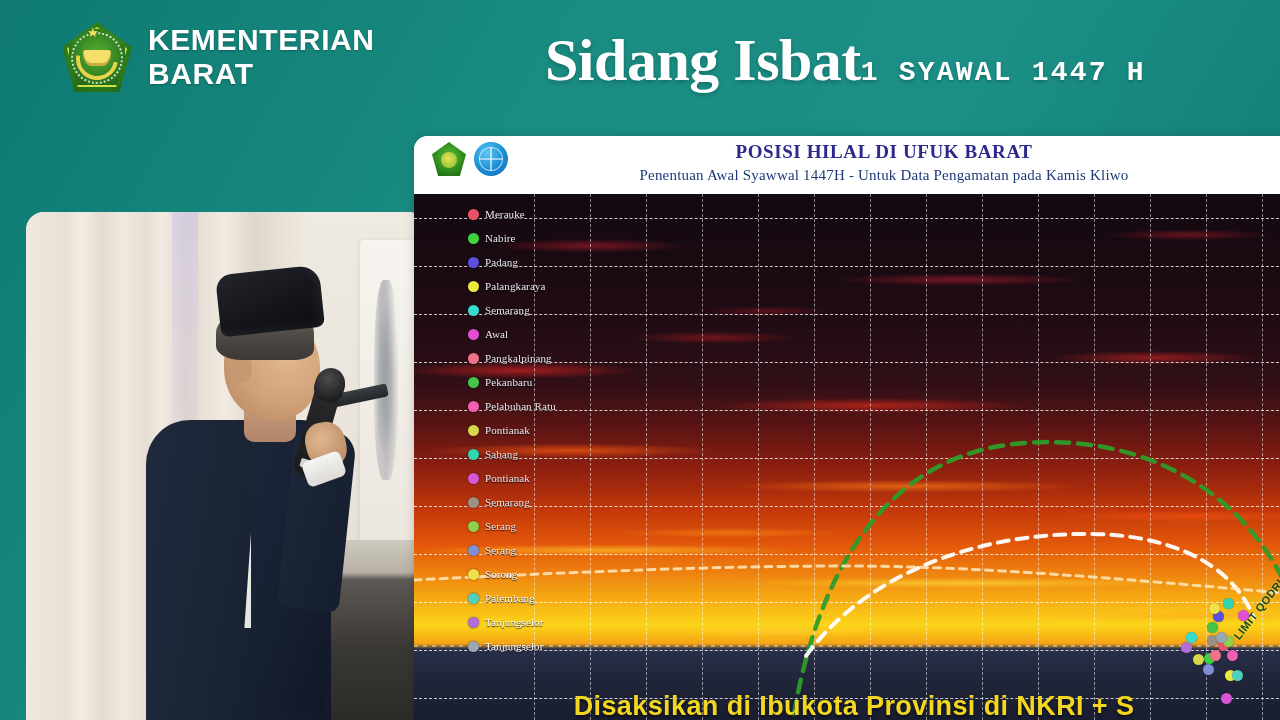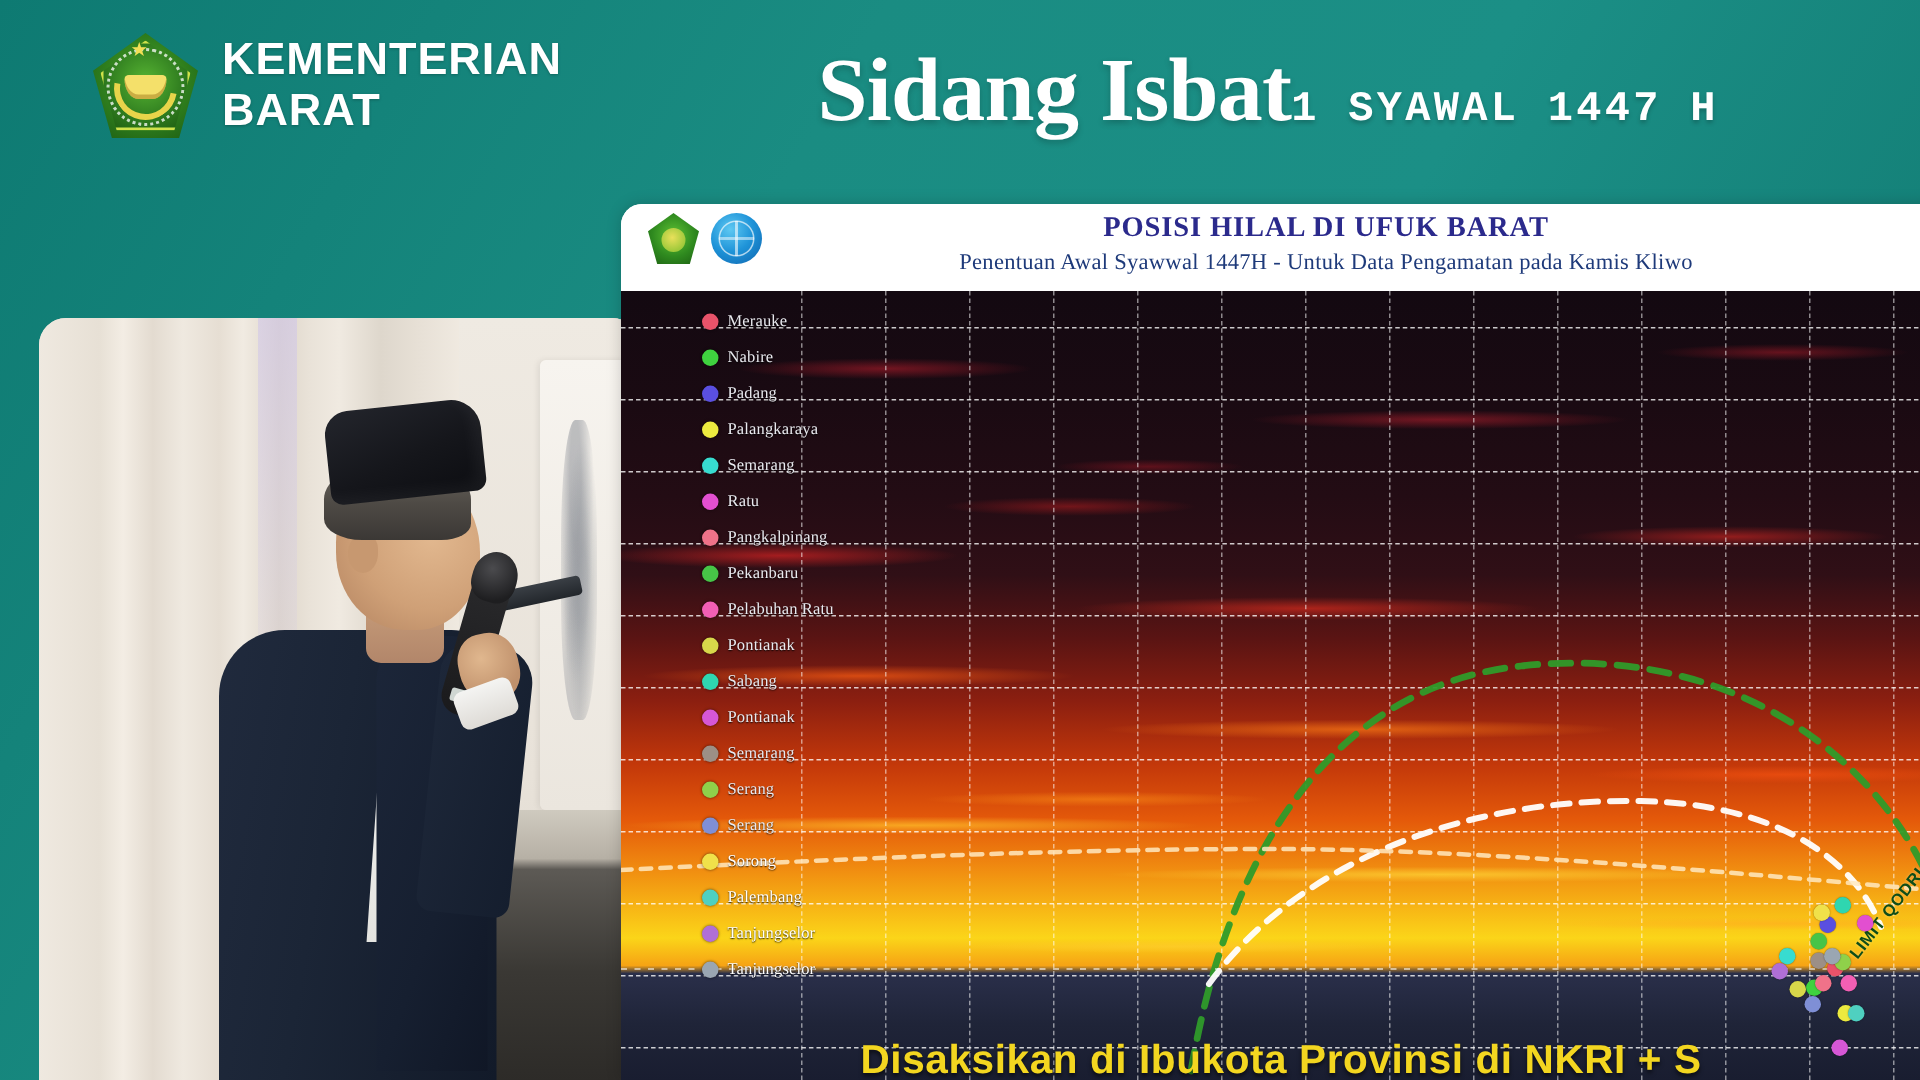--- a/index.html
+++ b/index.html
@@ -553,21 +553,21 @@
           <div class="legend-item">
             <span class="legend-swatch" style="background: rgb(236, 234, 63);"></span>
             <span class="legend-label">Palangkaraya</span>
           </div>
           <div class="legend-item">
             <span class="legend-swatch" style="background: rgb(55, 220, 208);"></span>
             <span class="legend-label">Semarang</span>
           </div>
           <div class="legend-item">
             <span class="legend-swatch" style="background: rgb(226, 79, 208);"></span>
-            <span class="legend-label">Ratu</span>
+            <span class="legend-label">Awal</span>
           </div>
           <div class="legend-item">
             <span class="legend-swatch" style="background: rgb(240, 114, 137);"></span>
             <span class="legend-label">Pangkalpinang</span>
           </div>
           <div class="legend-item">
             <span class="legend-swatch" style="background: rgb(71, 196, 71);"></span>
             <span class="legend-label">Pekanbaru</span>
           </div>
           <div class="legend-item">

